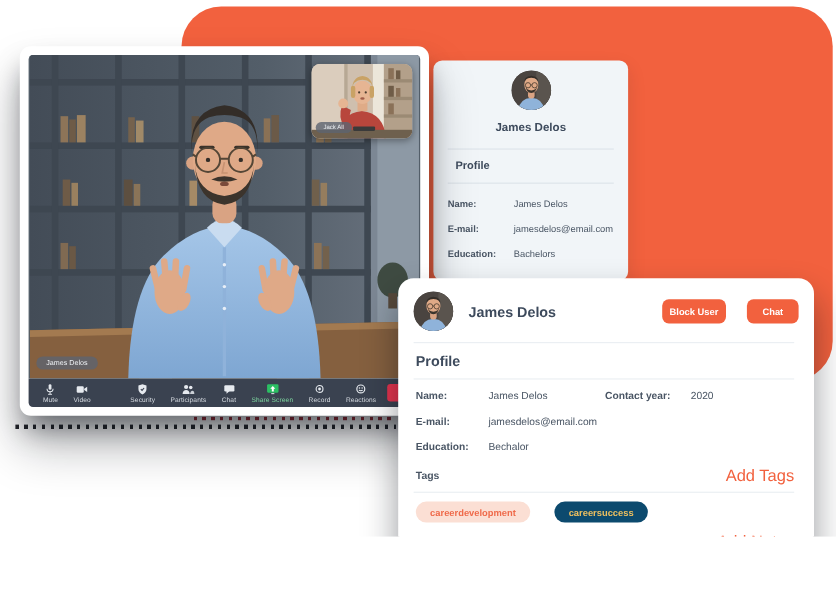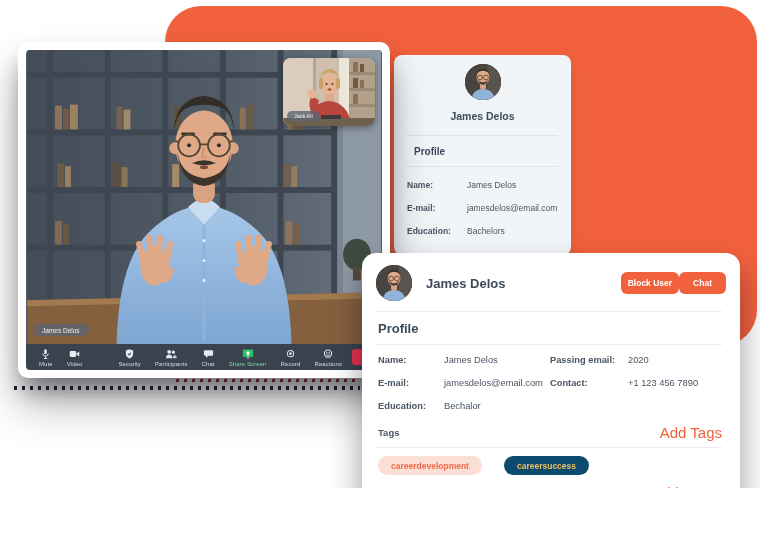--- a/index.html
+++ b/index.html
@@ -53,21 +53,21 @@
   .sp-row .lbl{width:60px;font-size:8.5px;font-weight:700;color:#495564;flex:none;}
   .sp-row .val{font-size:8.5px;color:#495564;}
 
   
   .profile-card{position:absolute;left:362px;top:253px;width:378px;height:262px;background:#fff;
     border-radius:14px;z-index:5;box-sizing:border-box;overflow:hidden;
     box-shadow:0 18px 32px rgba(10,14,22,.42);}
   .pc-header{display:flex;align-items:center;padding:12px 14px 10px 14px;}
   .pc-avatar{width:36px;height:36px;}
   .pc-name{margin-left:14px;font-size:13px;font-weight:700;color:#3D4A5C;}
-  .pc-buttons{margin-left:auto;display:flex;padding-left:36px;}
+  .pc-buttons{margin-left:auto;display:flex;gap:19px;padding-left:36px;}
   .btn{background:#F2613E;color:#fff;border:none;border-radius:6px;font-weight:700;
     font-size:8.5px;font-family:inherit;cursor:pointer;line-height:1;}
   .btn.block{padding:6.5px 7px;}
   .btn.chat{padding:6.5px 14px;}
   .c-div{height:1px;background:#e9eef2;margin:0 18px 0 14px;}
   .pc-title{font-size:13px;font-weight:700;color:#3D4A5C;margin:9px 0 8px 16px;}
   .pc-fields{display:flex;padding:10px 18px 0 16px;}
   .pc-col{flex:1;}
   .pc-row{display:flex;margin-bottom:13px;align-items:baseline;}
   .pc-col.left .lbl{width:66px;}
@@ -377,26 +377,22 @@
           <span class="lbl">E-mail:</span>
           <span class="val">jamesdelos@email.com</span>
         </div>
         <div class="pc-row">
           <span class="lbl">Education:</span>
           <span class="val">Bechalor</span>
         </div>
       </div>
       <div class="pc-col right">
         <div class="pc-row">
-          <span class="lbl">Passing email:</span>
+          <span class="lbl">Contact year:</span>
           <span class="val">2020</span>
-        </div>
-        <div class="pc-row">
-          <span class="lbl">Contact:</span>
-          <span class="val">+1 123 456 7890</span>
         </div>
       </div>
     </div>
 
     <div class="sec-head">
       <span class="sec-lbl">Tags</span>
       <span class="link">Add Tags</span>
     </div>
     <div class="c-div"></div>
     <div class="chips">

